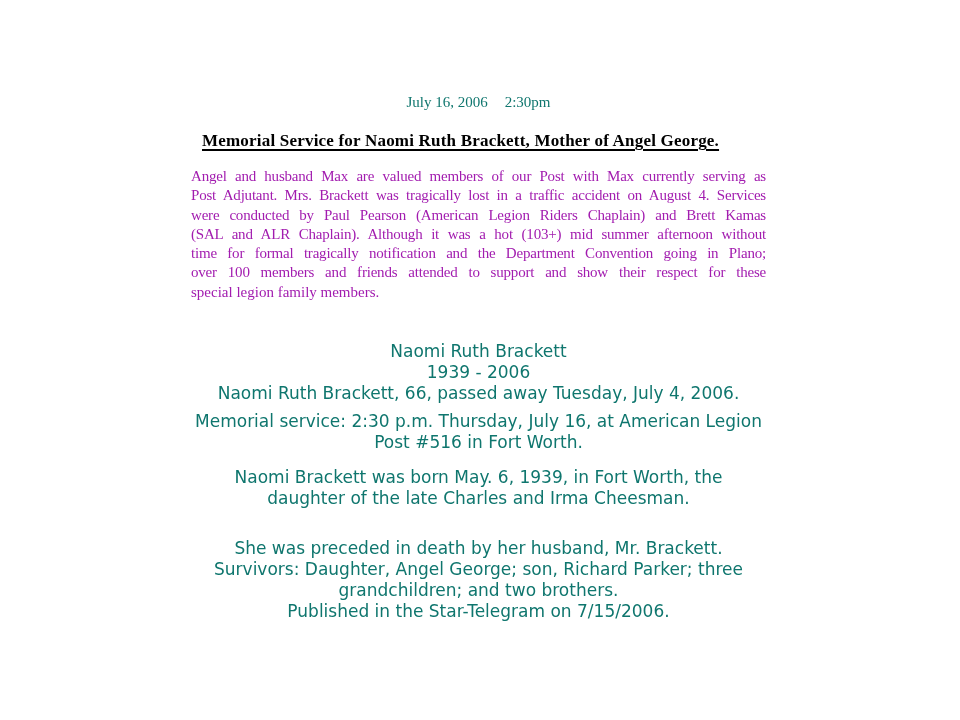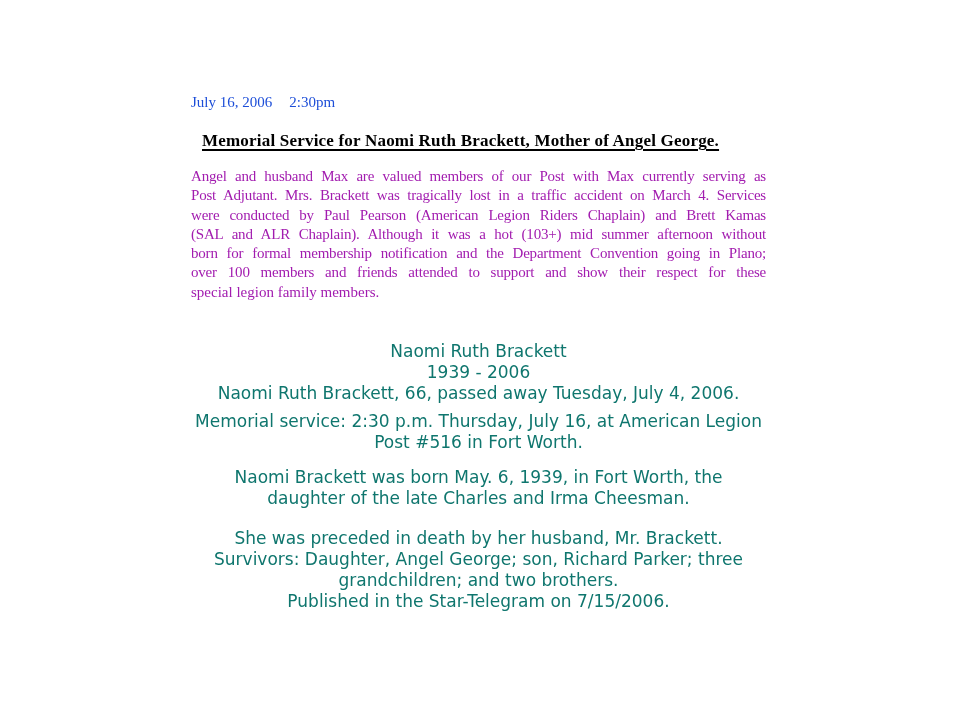--- a/index.html
+++ b/index.html
@@ -17,22 +17,23 @@
   }
   .content {
     position: absolute;
     left: 191px;
     top: 93px;
     width: 575px;
   }
   
   .dateline {
     font: 15px/19px "Liberation Serif", "DejaVu Serif", serif;
-    color: #1d4ed8;
+    color: #0f766e;
     white-space: nowrap;
+    text-align: center;
   }
   .dateline .time {
     margin-left: 17px;
   }
   
   .doc-title {
     margin: 19px 0 0 11px;
     font: bold 17px/20px "Liberation Serif", "DejaVu Serif", serif;
     letter-spacing: 0.2px;
     color: #000000;
@@ -67,40 +68,40 @@
     font: 17px/21px "DejaVu Sans", "Liberation Sans", sans-serif;
     color: #0f766e;
     text-align: center;
   }
   .obit .opara {
     white-space: pre; 
     margin: 0;
   }
   .obit .opara:nth-of-type(2) { margin-top: 7px; }
   .obit .opara:nth-of-type(3) { margin-top: 14px; }
-  .obit .opara:nth-of-type(4) { margin-top: 19px; }
+  .obit .opara:nth-of-type(4) { margin-top: 29px; }
   .obit .opara:nth-of-type(5) { }
 </style>
 </head>
 <body>
 
 <div class="content">
 
   <div class="dateline">
     <span>July 16, 2006</span><span class="time">2:30pm</span>
   </div>
 
   <h1 class="doc-title">Memorial Service for Naomi Ruth Brackett, Mother of Angel George.</h1>
 
   <div class="intro">
     <div class="jline">Angel and husband Max are valued members of our Post with Max currently serving as</div>
-    <div class="jline">Post Adjutant.  Mrs. Brackett was tragically lost in a traffic accident on March 4.  Services</div>
+    <div class="jline">Post Adjutant.  Mrs. Brackett was tragically lost in a traffic accident on August 4.  Services</div>
     <div class="jline">were conducted by Paul Pearson (American Legion Riders Chaplain) and Brett Kamas</div>
     <div class="jline">(SAL and ALR Chaplain).  Although it was a hot (103+) mid summer afternoon without</div>
-    <div class="jline">born for formal membership notification and the Department Convention going in Plano;</div>
+    <div class="jline">time for formal tragically notification and the Department Convention going in Plano;</div>
     <div class="jline">over 100 members and friends attended to support and show their respect for these</div>
     <div class="jline last">special legion family members.</div>
   </div>
 
   <div class="obit">
     <div class="opara">Naomi Ruth Brackett
 1939 - 2006
 Naomi Ruth Brackett, 66, passed away Tuesday, July 4, 2006.</div>
     <div class="opara">Memorial service: 2:30 p.m. Thursday, July 16, at American Legion
 Post #516 in Fort Worth.</div>

